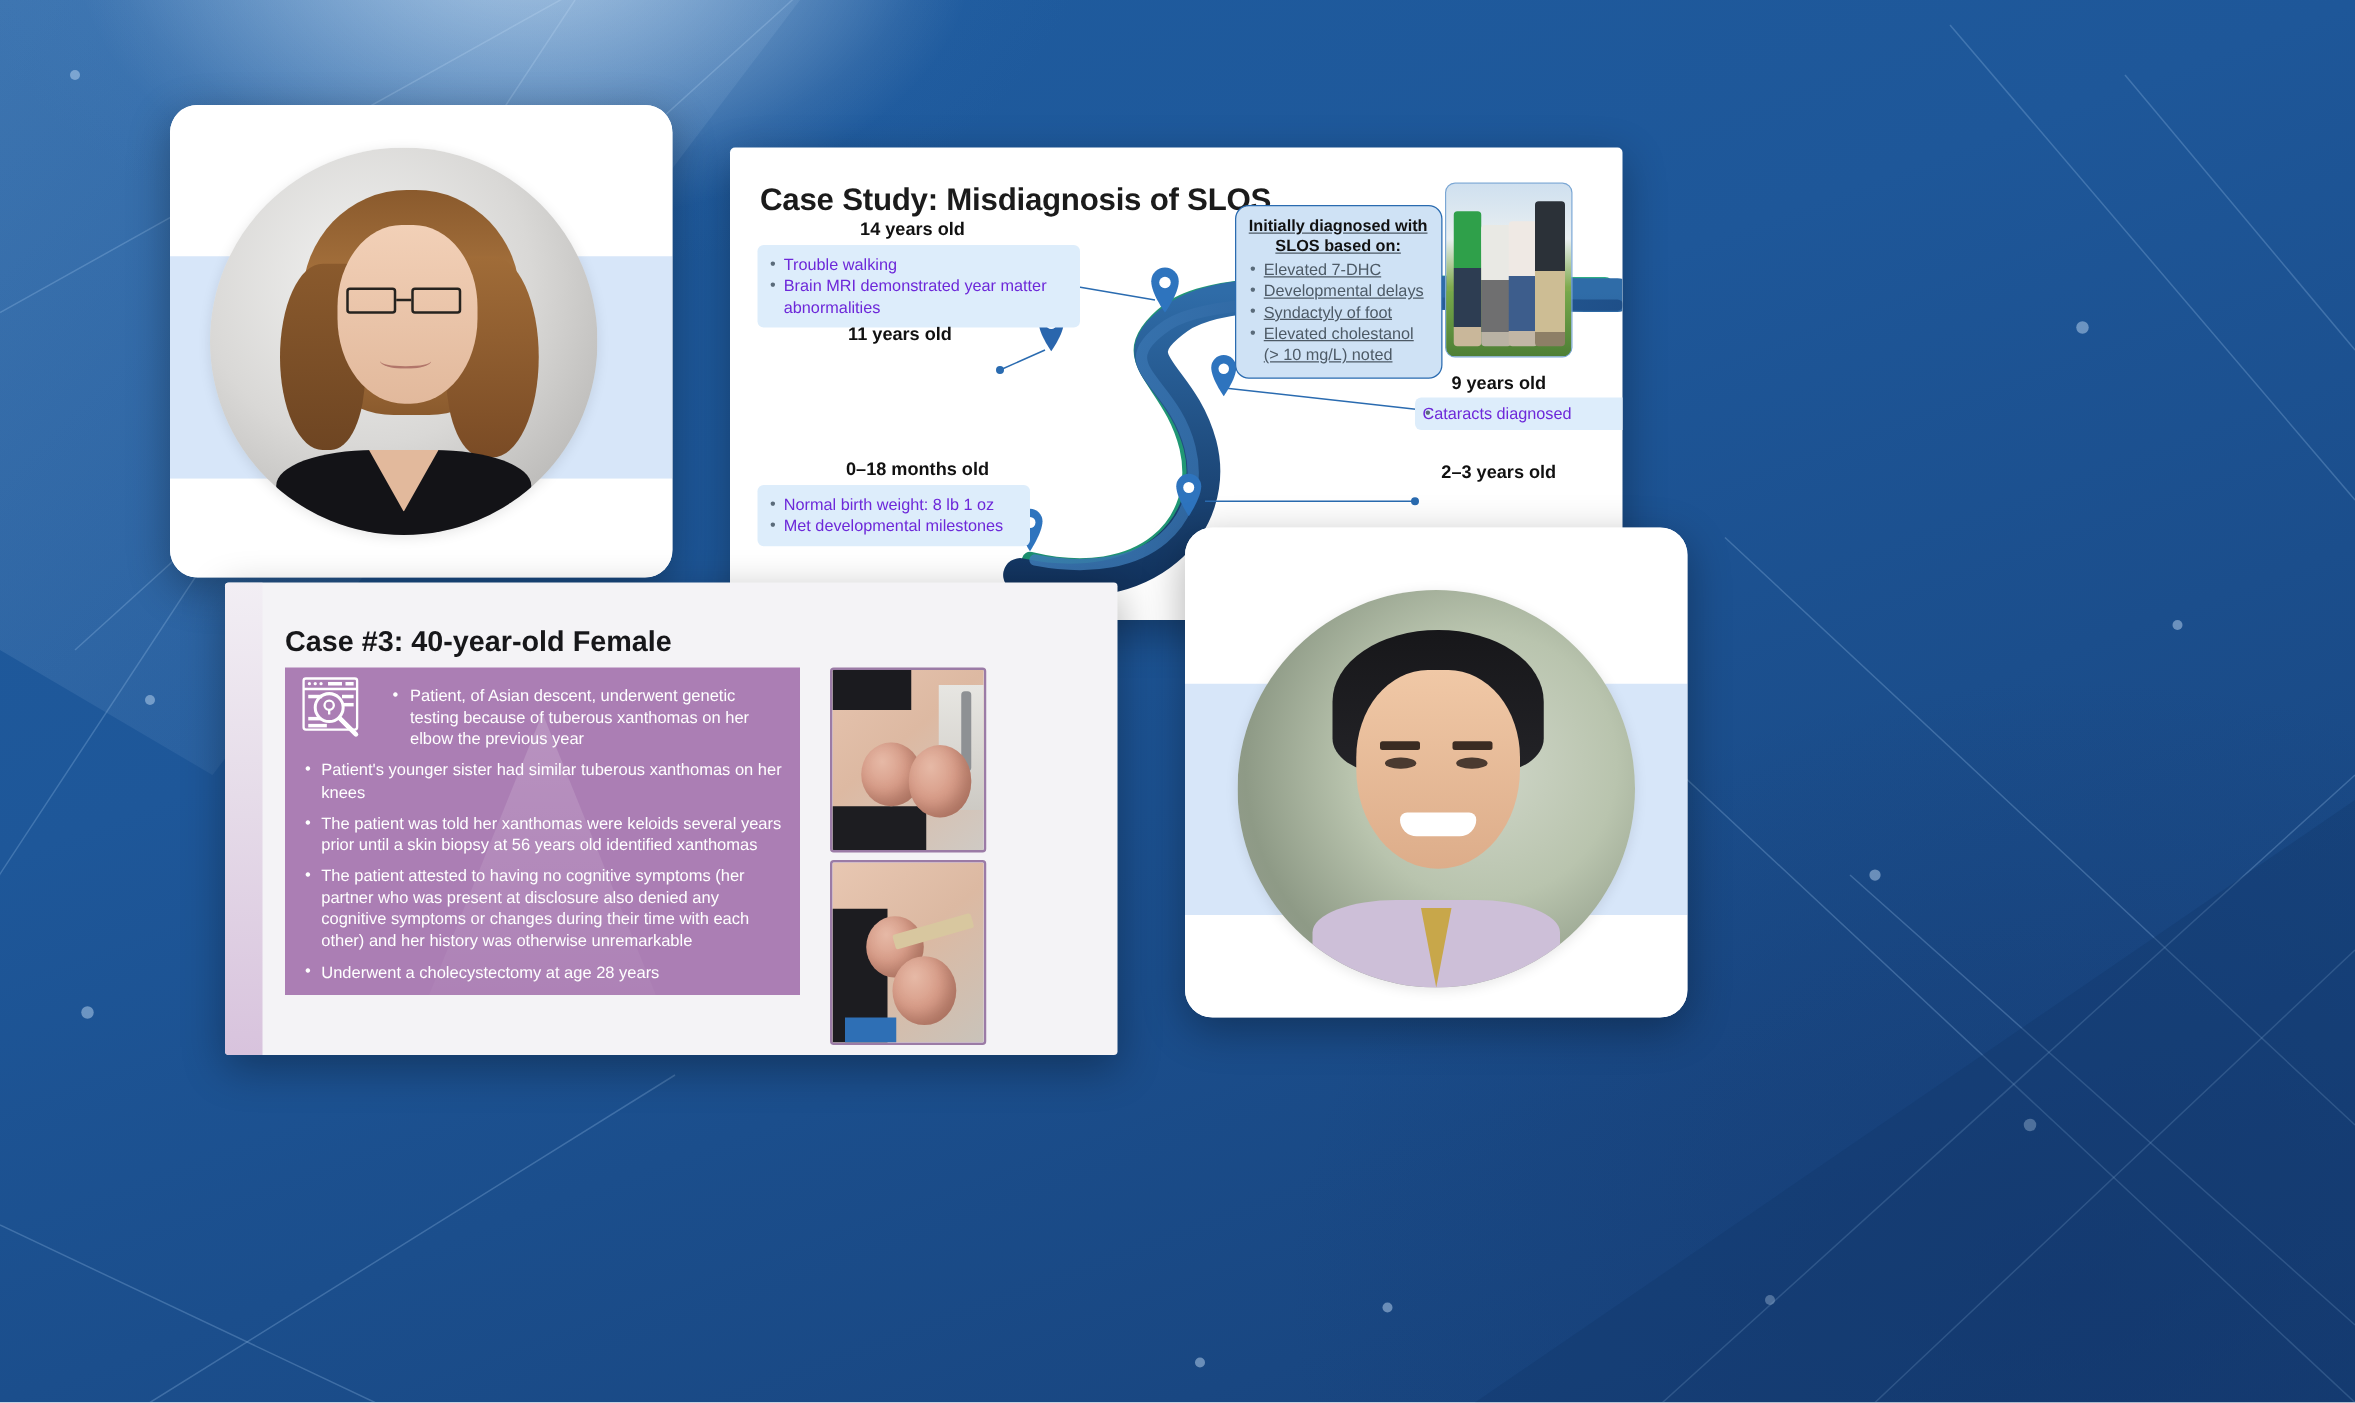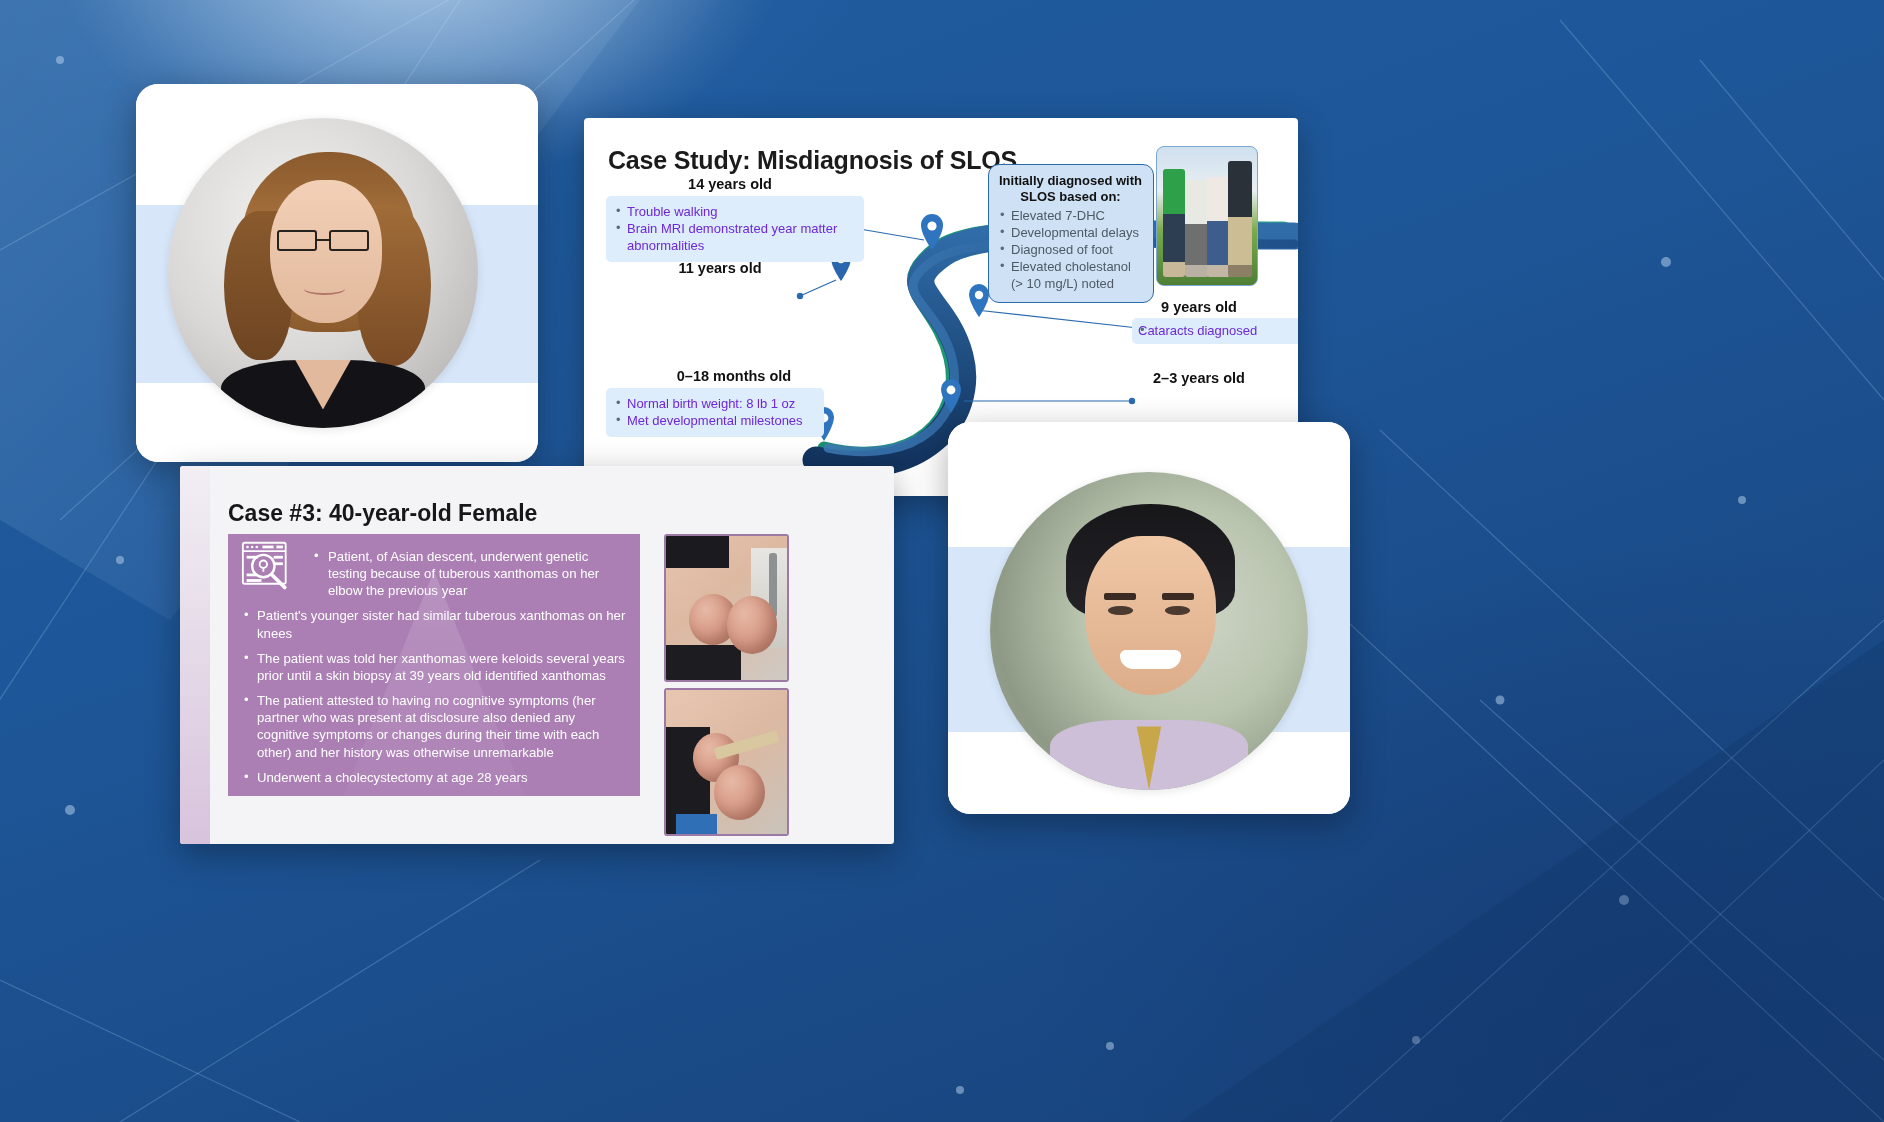--- a/index.html
+++ b/index.html
@@ -77,20 +77,21 @@
 
   .dx-box {
     position:absolute;
     background:#cfe2f5;
     border:1.6px solid #2a6bb0;
     border-radius:11px;
     padding:8px 10px 9px 9px;
     font-size:13px;
     color:#4d5a66;
     line-height:1.30;
+    text-decoration:underline;
   }
   .dx-box .dx-title {
     color:#111; font-weight:700; text-align:center; line-height:1.2; margin-bottom:4px; font-size:13px;
   }
   .dx-box ul { list-style:none; }
   .dx-box li { position:relative; padding-left:13px; }
   .dx-box li::before { content:"\2022"; position:absolute; left:2px; top:-1px; color:#5a6b7a; }
 
   .family-photo {
     position:absolute;
@@ -283,21 +284,21 @@
     <div class="tl-heading" style="left:520px; top:252px; width:190px;">2–3 years old</div>
 
     <div class="dx-box" style="left:404px; top:46px; width:166px;">
       <div class="dx-title">
         <div>Initially diagnosed with</div>
         <div>SLOS based on:</div>
       </div>
       <ul>
         <li>Elevated 7-DHC</li>
         <li>Developmental delays</li>
-        <li>Diagnosed of foot</li>
+        <li>Syndactyly of foot</li>
         <li>Elevated cholestanol (&gt; 10 mg/L) noted</li>
       </ul>
     </div>
 
     <div class="family-photo" style="left:572px; top:28px; width:102px; height:140px;">
 
       <div style="position:absolute; left:0; right:0; bottom:0; height:38%; background:linear-gradient(180deg,#76a84b,#4e7f35);"></div>
 
       <div class="fp-person" style="left:6%;  width:22%; height:78%; background:linear-gradient(180deg,#2fa04a 0%,#2fa04a 42%,#2d3d52 42%,#2d3d52 86%,#c9b79a 86%);"></div>
       <div class="fp-person" style="left:28%; width:24%; height:70%; background:linear-gradient(180deg,#e9e9e4 0%,#e9e9e4 45%,#6f6f70 45%,#6f6f70 88%,#b9b2a4 88%);"></div>
@@ -351,21 +352,21 @@
         <rect x="7" y="36" width="11" height="3" fill="#ffffff"></rect>
         <rect x="7" y="42" width="16" height="3" fill="#ffffff"></rect>
         <circle cx="25" cy="28" r="12" fill="none" stroke="#ffffff" stroke-width="2.6"></circle>
         <path d="M25 22 a4 4 0 1 1 0 8 a4 4 0 1 1 0 -8 M25 30 v4" fill="none" stroke="#ffffff" stroke-width="2"></path>
         <line x1="34" y1="37" x2="48" y2="51" stroke="#ffffff" stroke-width="4" stroke-linecap="round"></line>
       </svg>
 
       <ul class="c3-list">
         <li class="indented">Patient, of Asian descent, underwent genetic testing because of tuberous xanthomas on her elbow the previous year</li>
         <li>Patient's younger sister had similar tuberous xanthomas on her knees</li>
-        <li>The patient was told her xanthomas were keloids several years prior until a skin biopsy at 39 years old identified xanthomas</li>
+        <li>The patient was told her xanthomas were keloids several years prior until a skin biopsy at 56 years old identified xanthomas</li>
         <li>The patient attested to having no cognitive symptoms (her partner who was present at disclosure also denied any cognitive symptoms or changes during their time with each other) and her history was otherwise unremarkable</li>
         <li>Underwent a cholecystectomy at age 28 years</li>
         <li>Plasma cholestanol concentration was normal</li>
       </ul>
     </div>
 
     <div class="xan-photo" style="left:484px; top:68px; width:125px; height:148px;">
       <div class="xan-bg" style="background:linear-gradient(140deg,#e6c4af 0%,#ddb9a2 42%,#cfcac4 100%);"></div>
       <div style="position:absolute; left:0; top:0; width:52%; height:22%; background:#1b1b1f;"></div>
       <div style="position:absolute; left:0; bottom:0; width:62%; height:24%; background:#1d1d21;"></div>

